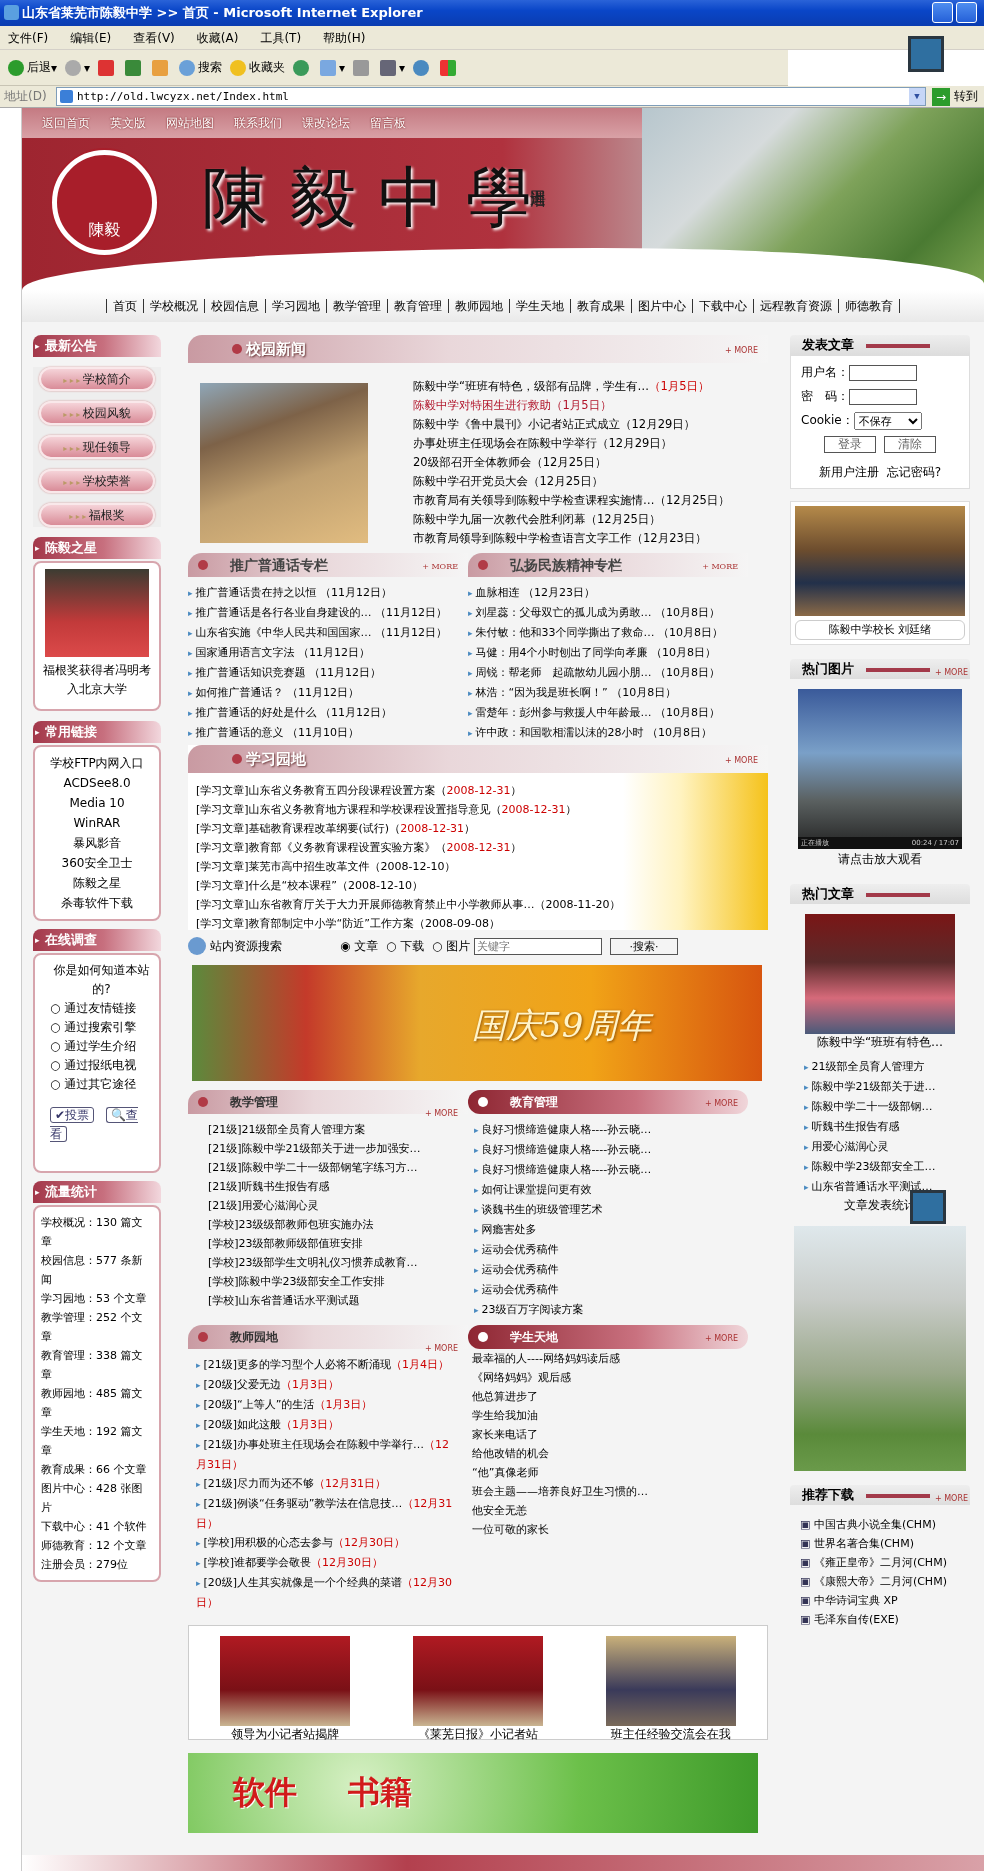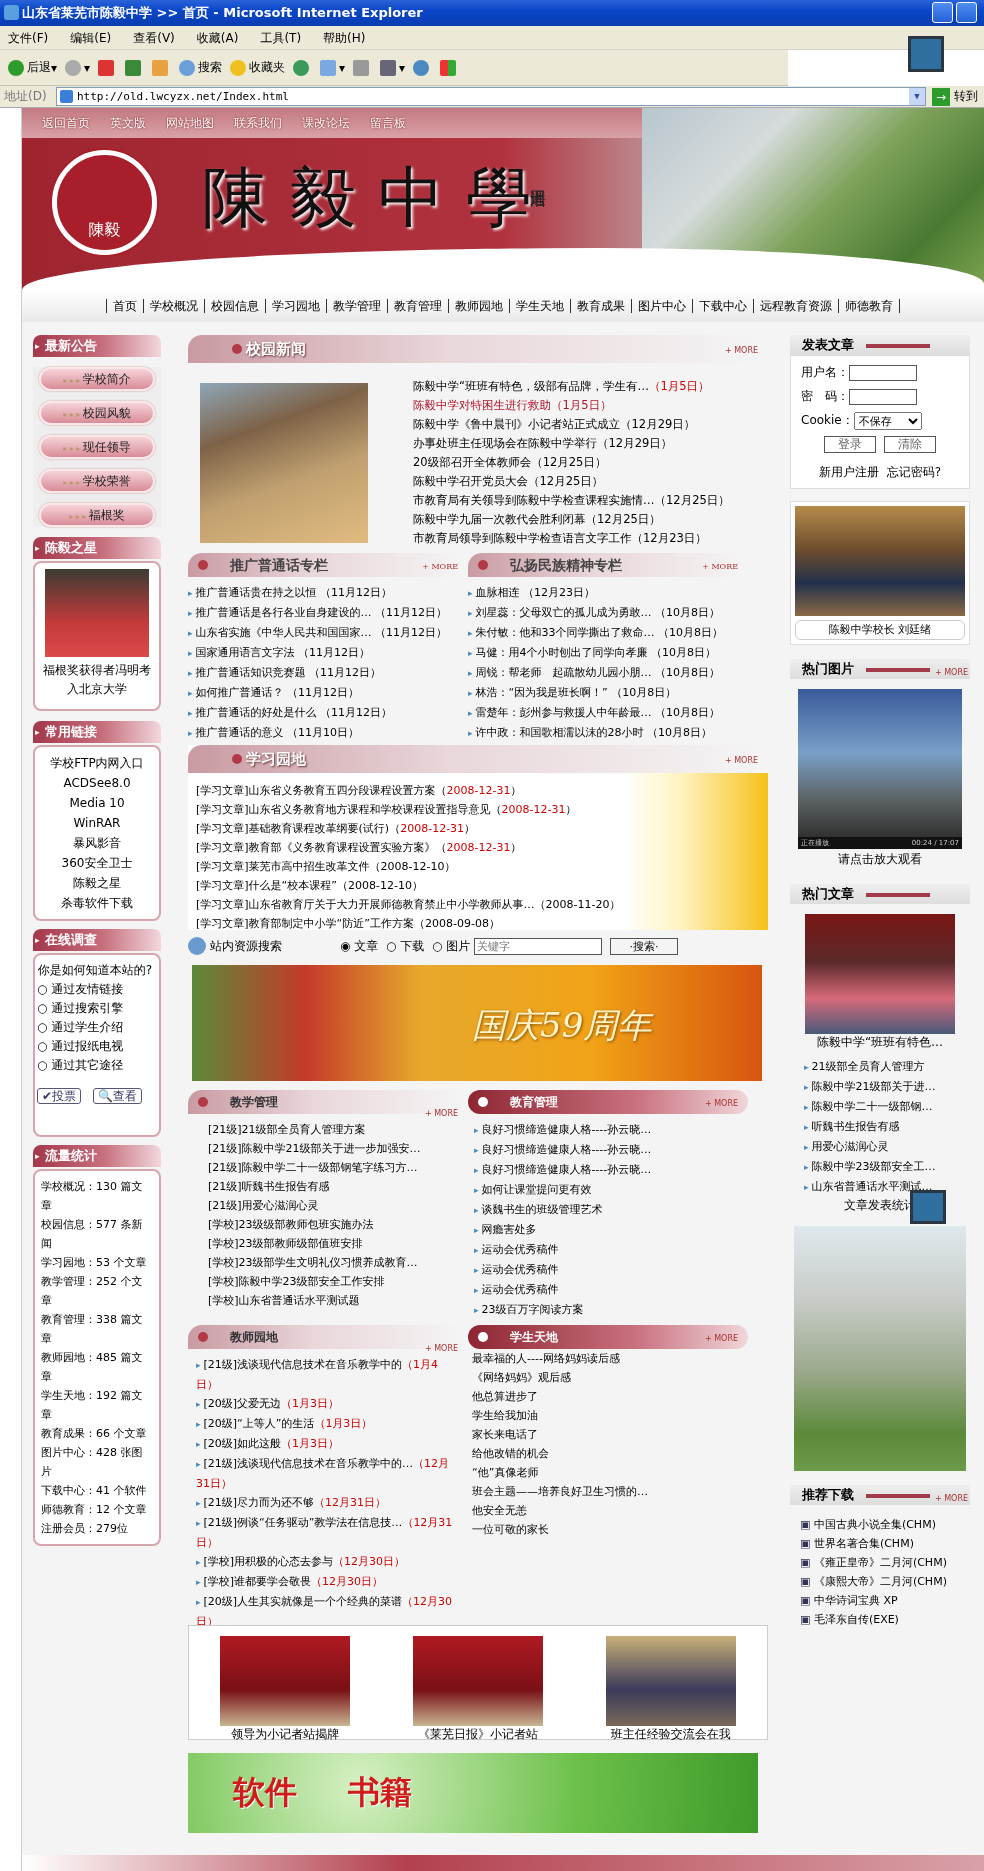--- a/index.html
+++ b/index.html
@@ -175,21 +175,21 @@
     <div>学校FTP内网入口</div>
     <div>ACDSee8.0</div>
     <div>Media 10</div>
     <div>WinRAR</div>
     <div>暴风影音</div>
     <div>360安全卫士</div>
     <div>陈毅之星</div>
     <div>杀毒软件下载</div>
   </div>
   <div class="boxhead" style="margin-top:8px">在线调查</div>
-  <div class="box" style="height:184px;text-align:left;padding-left:2px">
+  <div class="box" style="height:220px;text-align:left;padding-left:15px">
     <div style="text-align:center">你是如何知道本站的?</div>
     <div>○ <span>通过友情链接</span></div>
     <div>○ <span>通过搜索引擎</span></div>
     <div>○ <span>通过学生介绍</span></div>
     <div>○ <span>通过报纸电视</span></div>
     <div>○ <span>通过其它途径</span></div>
     <div style="margin-top:12px">
       <span style="border:1px solid #557;border-radius:3px;padding:0 4px;color:#336">✔<span>投票</span></span>
       <span style="border:1px solid #557;border-radius:3px;padding:0 4px;color:#336;margin-left:8px">🔍<span>查看</span></span>
     </div>
@@ -315,25 +315,25 @@
         <li>运动会优秀稿件</li>
         <li>23级百万字阅读方案</li>
       </ul>
     </div>
   </div>
 
   <div class="twocol" style="top:990px">
     <div class="half">
       <div class="sechead" style="font-family:'DejaVu Sans',sans-serif;font-size:12px;color:#333"><span class="dot"></span><span>教师园地</span><span class="more" style="top:12px">+ MORE</span></div>
       <ul class="bl" style="white-space:normal;margin-left:8px;width:260px">
-        <li><span>[21级]浅谈现代信息技术在音乐教学中的</span><span class="red">（1月4日）</span></li>
+        <li><span>[21级]更多的学习型个人必将不断涌现</span><span class="red">（1月4日）</span></li>
         <li><span>[20级]父爱无边</span><span class="red">（1月3日）</span></li>
         <li><span>[20级]“上等人”的生活</span><span class="red">（1月3日）</span></li>
         <li><span>[20级]如此这般</span><span class="red">（1月3日）</span></li>
-        <li><span>[21级]浅谈现代信息技术在音乐教学中的…</span><span class="red">（12月31日）</span></li>
+        <li><span>[21级]办事处班主任现场会在陈毅中学举行…</span><span class="red">（12月31日）</span></li>
         <li><span>[21级]尽力而为还不够</span><span class="red">（12月31日）</span></li>
         <li><span>[21级]例谈“任务驱动”教学法在信息技…</span><span class="red">（12月31日）</span></li>
         <li><span>[学校]用积极的心态去参与</span><span class="red">（12月30日）</span></li>
         <li><span>[学校]谁都要学会敬畏</span><span class="red">（12月30日）</span></li>
         <li><span>[20级]人生其实就像是一个个经典的菜谱</span><span class="red">（12月30日）</span></li>
       </ul>
     </div>
     <div class="half">
       <div class="sechead" style="background:linear-gradient(90deg,#8e2632,#c9717f 60%,#f0d6da);border-radius:12px;font-family:'DejaVu Sans',sans-serif;font-size:12px;color:#fff"><span class="dot" style="background:#fff"></span><span>学生天地</span><span class="more">+ MORE</span></div>
       <ul class="nb" style="margin:0 0 0 4px">

